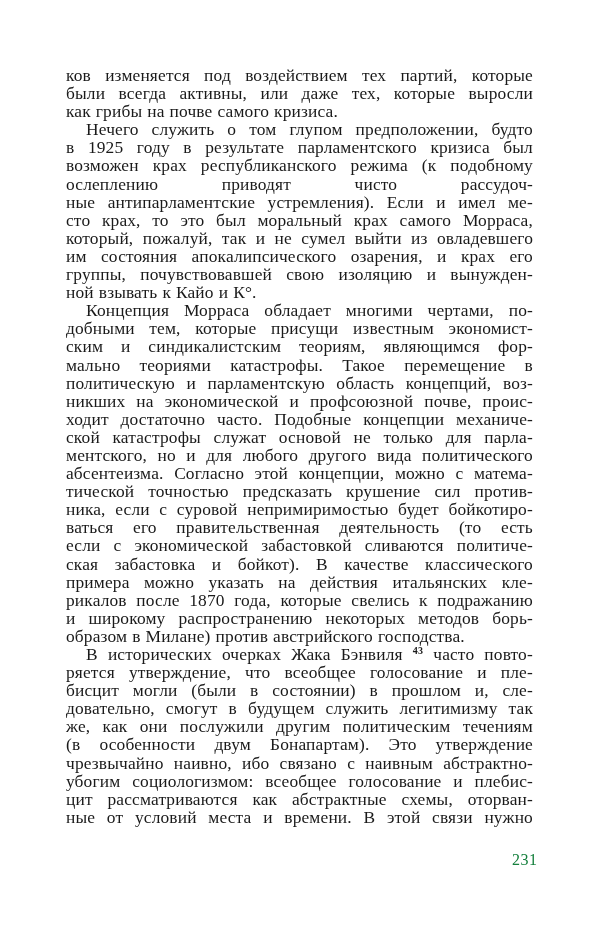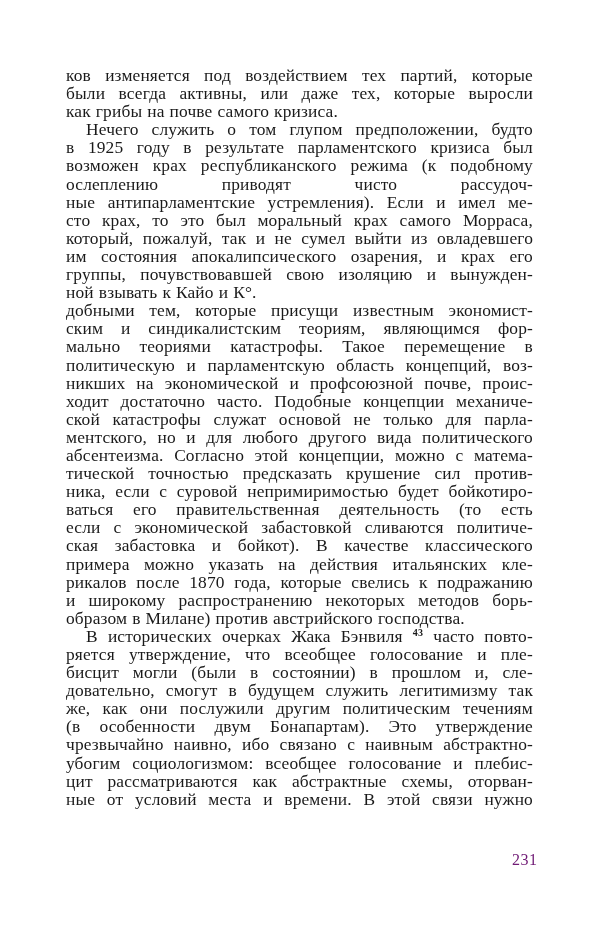--- a/index.html
+++ b/index.html
@@ -54,21 +54,21 @@
       vertical-align: 6px;
       line-height: 0;
       font-weight: bold;
     }
     .page-number {
       position: absolute;
       left: 512px;
       top: 851px;
       font-family: "Liberation Serif", "DejaVu Serif", serif;
       font-size: 16px;
-      color: #701a75;
+      color: #15803d;
       letter-spacing: 0.5px;
     }
   </style>
 </head>
 <body>
 
 <div class="page">
   <div class="text-block" id="text-block">
       <div class="jline">
         <span class="w">ков</span>
@@ -179,20 +179,28 @@
         <span class="w">вынужден-</span>
       </div>
       <div class="jline last">
         <span class="w">ной</span>
         <span class="w">взывать</span>
         <span class="w">к</span>
         <span class="w">Кайо</span>
         <span class="w">и</span>
         <span class="w">К°.</span>
       </div>
+      <div class="jline indent">
+        <span class="w">Концепция</span>
+        <span class="w">Морраса</span>
+        <span class="w">обладает</span>
+        <span class="w">многими</span>
+        <span class="w">чертами,</span>
+        <span class="w">по-</span>
+      </div>
       <div class="jline">
         <span class="w">добными</span>
         <span class="w">тем,</span>
         <span class="w">которые</span>
         <span class="w">присущи</span>
         <span class="w">известным</span>
         <span class="w">экономист-</span>
       </div>
       <div class="jline">
         <span class="w">ским</span>

